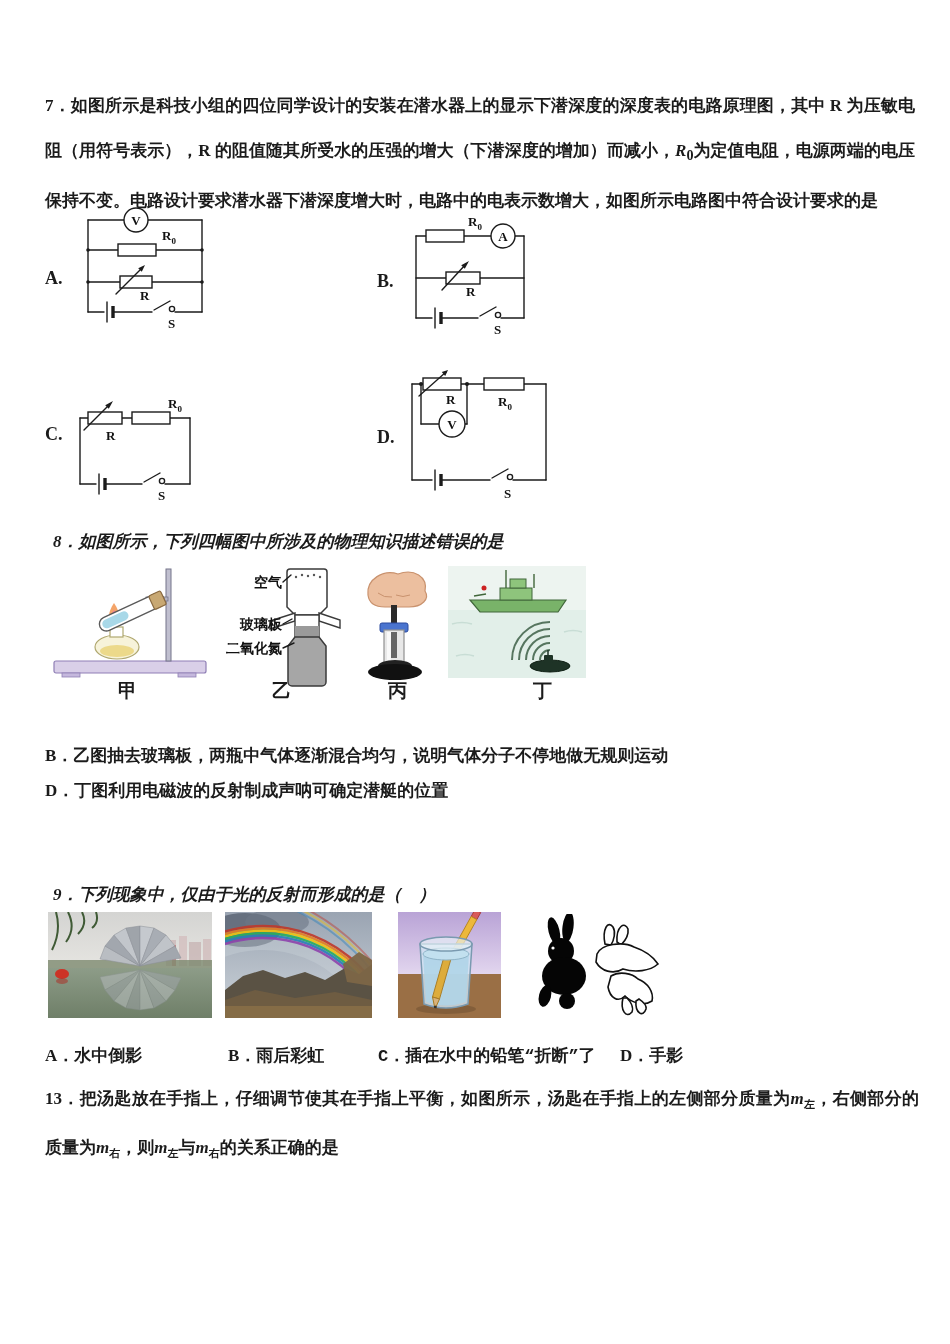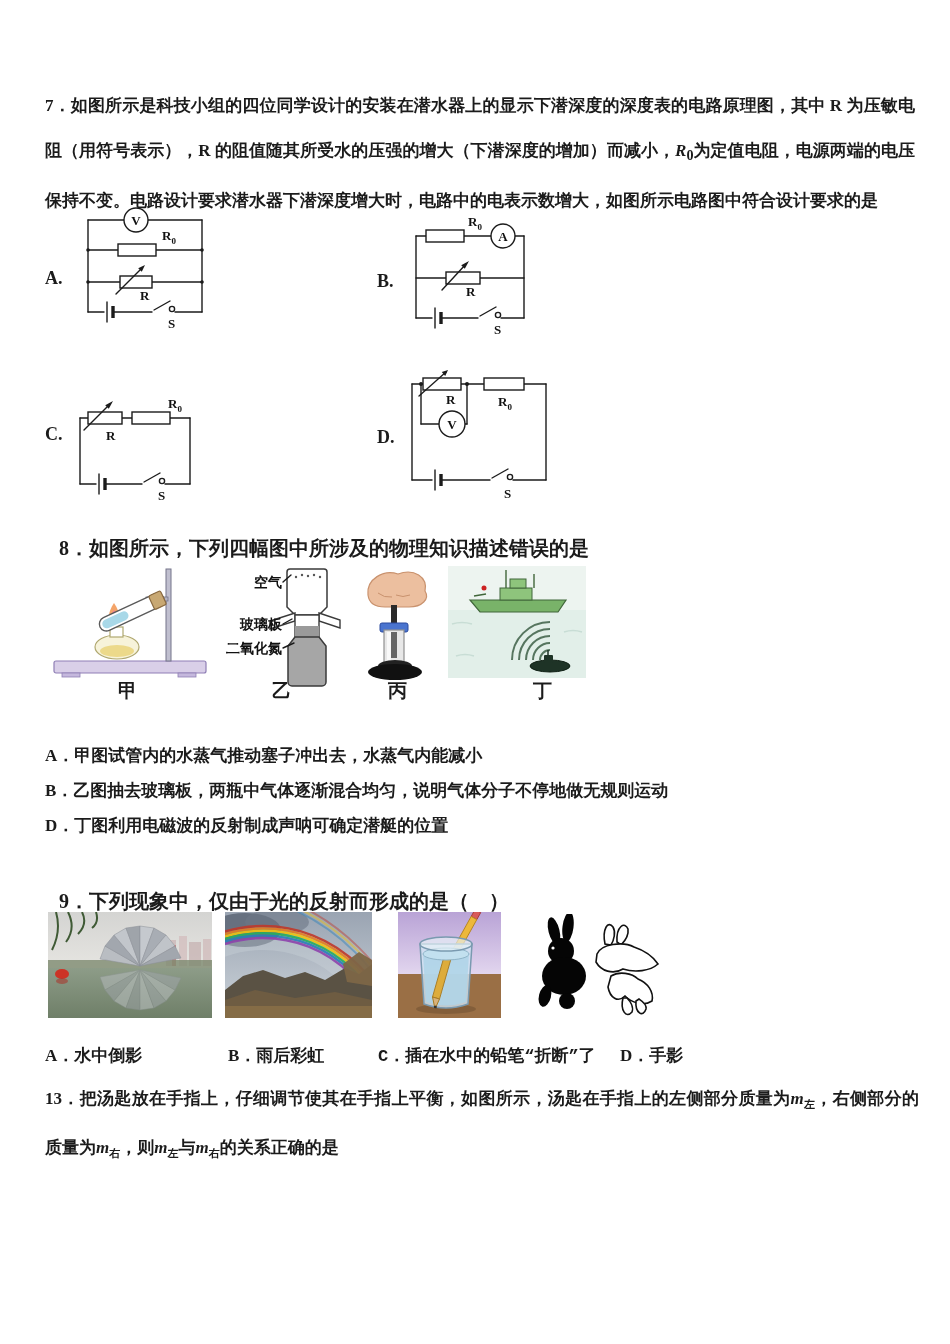--- a/index.html
+++ b/index.html
@@ -1,20 +1,20 @@
 <!DOCTYPE html>
 <html><head>
 <meta charset="utf-8">
 <style>
   html,body{margin:0;padding:0;background:#fff;}
   .page{position:relative;width:950px;height:1344px;background:#ffffff;
         font-family:"Liberation Serif","DejaVu Serif",serif;color:#1b1b1b;overflow:hidden;}
   .abs{position:absolute;}
   .stem{font-size:17px;line-height:45px;font-weight:600;text-align:justify;margin:0;}
-  .stem-one{font-size:20px;line-height:26px;font-weight:600;margin:14px;white-space:nowrap;}
+  .stem-one{font-size:17px;line-height:26px;font-weight:600;margin:8px;white-space:nowrap;font-style:italic;}
   .optline{font-size:17px;line-height:35px;font-weight:600;margin:0;white-space:nowrap;}
   .optlabel{font-size:18px;font-weight:700;}
   .caption{font-size:19px;font-weight:600;}
   .q9opt{font-size:17px;font-weight:600;white-space:nowrap;}
   .q10p{font-size:17px;line-height:43px;font-weight:600;text-align:justify;margin:0;}
   .var{font-style:italic;}
   sub.cn{font-size:11px;font-weight:600;}
   
   .w{stroke:#1b1b1b;stroke-width:1.4;fill:none;stroke-linecap:round;}
   .box{fill:#ffffff;stroke:#1b1b1b;stroke-width:1.4;}
@@ -267,21 +267,20 @@
       <line x1="100" y1="84" x2="100" y2="89" stroke="#1e3326" stroke-width="1.5"></line>
     </g>
   </svg>
 
   <span class="caption abs" style="left:118px;top:678px;">甲</span>
   <span class="caption abs" style="left:272px;top:678px;">乙</span>
   <span class="caption abs" style="left:388px;top:678px;">丙</span>
   <span class="caption abs" style="left:533px;top:678px;">丁</span>
 
   <div class="abs" style="left:45px;top:738px;width:880px;">
-    <p class="optline">A．甲图试管内的水蒸气推动塞子冲出去，水蒸气内能减小</p>
     <p class="optline">B．乙图抽去玻璃板，两瓶中气体逐渐混合均匀，说明气体分子不停地做无规则运动</p>
     <p class="optline">D．丁图利用电磁波的反射制成声呐可确定潜艇的位置</p>
   </div>
 
   <p class="stem-one abs" style="left:45px;top:874px;">9．下列现象中，仅由于光的反射而形成的是（　）</p>
 
   <svg class="abs" style="left:48px;top:912px;" width="164" height="106" viewBox="0 0 164 106">
     <defs>
       <linearGradient id="skyG" x1="0" y1="0" x2="0" y2="1">
           <stop offset="0" stop-color="#d4d4d2"></stop>

